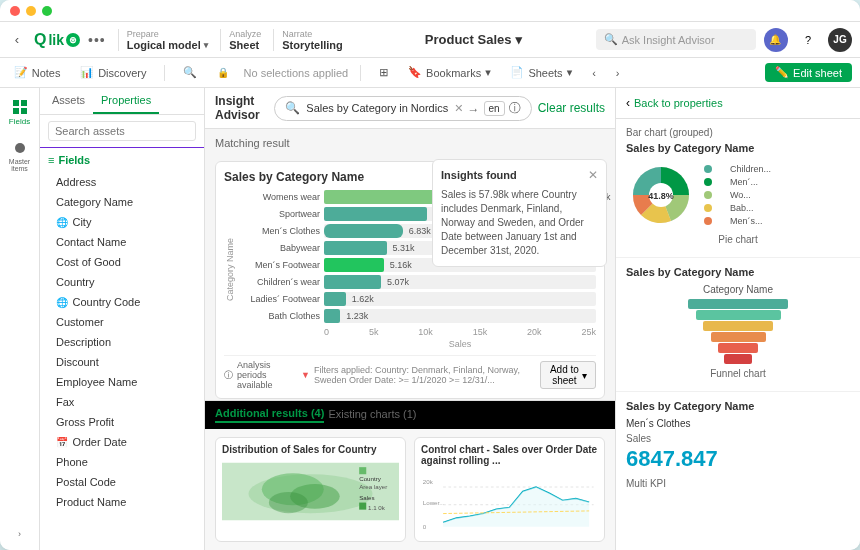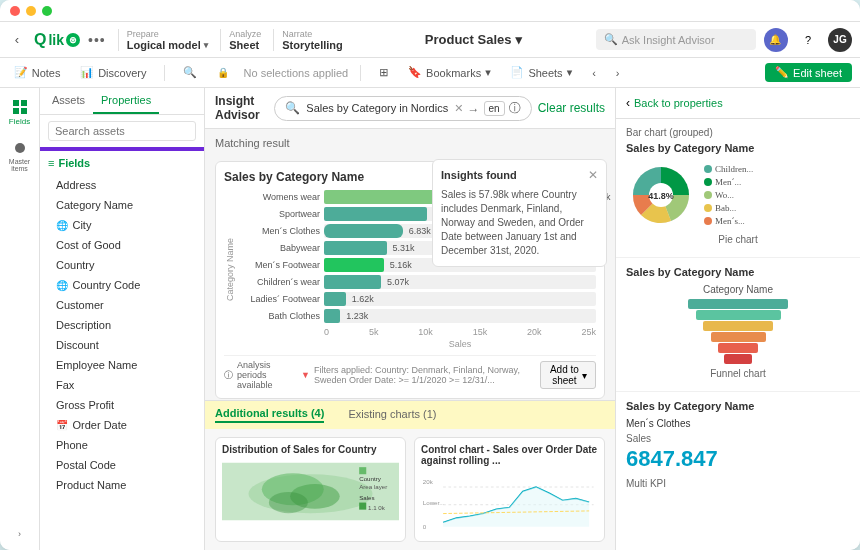--- a/index.html
+++ b/index.html
@@ -129,21 +129,21 @@
       display: flex; border-bottom: 1px solid #e0e0e0;
       padding: 0 4px;
     }
     .assets-tab {
       padding: 6px 8px; font-size: 11px; cursor: pointer;
       color: #666; border-bottom: 2px solid transparent;
     }
     .assets-tab.active { color: #009845; border-bottom-color: #009845; }
     .search-assets {
       padding: 6px 8px;
-      border-bottom: 4px solid #6d28d9;
+      border-bottom: 1px solid #6d28d9;
     }
     .search-assets input {
       width: 100%; border: 1px solid #e0e0e0; border-radius: 3px;
       padding: 3px 6px; font-size: 11px; color: #333; outline: none;
     }
     .fields-header {
       padding: 6px 8px; font-size: 11px; font-weight: 600;
       color: #009845; display: flex; align-items: center; gap: 4px;
     }
     .fields-list { overflow-y: auto; flex: 1; }
@@ -235,22 +235,22 @@
       background: #f5f5f5; border: 1px solid #ccc;
       border-radius: 3px; padding: 2px 8px; font-size: 10px;
       cursor: pointer; display: flex; align-items: center; gap: 2px;
     }
     .insights-header { display: flex; justify-content: space-between; align-items: center; margin-bottom: 6px; }
     .insights-title { font-weight: 600; color: #333; font-size: 11px; }
     .insights-close { cursor: pointer; color: #999; font-size: 12px; }
     .insights-text { font-size: 10px; color: #555; line-height: 1.4; }
     
     .additional-results-bar {
-      background: #fef9c3; border-top: 1px solid #e0e0e0;
-      padding: 6px 10px; display: flex; align-items: center; gap: 24px;
+      background: #000000; border-top: 1px solid #e0e0e0;
+      padding: 6px 10px; display: flex; align-items: center; gap: 4px;
     }
     .add-results-tab {
       font-size: 11px; cursor: pointer; color: #009845;
       border-bottom: 2px solid #009845; padding-bottom: 2px;
       font-weight: 600;
     }
     .existing-charts-tab {
       font-size: 11px; cursor: pointer; color: #666;
       padding-bottom: 2px;
     }
@@ -276,21 +276,21 @@
       padding: 8px 10px; border-bottom: 1px solid #e0e0e0;
       display: flex; align-items: center; gap: 4px;
     }
     .back-link { font-size: 11px; color: #009845; cursor: pointer; display: flex; align-items: center; gap: 3px; }
     .right-chart-section { padding: 8px 10px; border-bottom: 1px solid #f0f0f0; }
     .right-chart-label { font-size: 10px; color: #666; margin-bottom: 4px; }
     .right-chart-title { font-size: 11px; font-weight: 600; color: #333; margin-bottom: 6px; }
     
     .pie-container { display: flex; align-items: center; gap: 8px; }
     .pie-legend { font-size: 9px; color: #555; display: flex; flex-direction: column; gap: 3px; }
-    .legend-item { display: flex; align-items: center; gap: 3px; font-family: Liberation Serif, serif; }
+    .legend-item { display: flex; align-items: center; gap: 18px; }
     .legend-dot { width: 8px; height: 8px; border-radius: 50%; flex-shrink: 0; }
     
     .funnel-container { display: flex; justify-content: center; }
     .funnel { display: flex; flex-direction: column; align-items: center; gap: 1px; }
     .funnel-level { border-radius: 2px; height: 10px; }
     
     .kpi-section { padding: 8px 10px; }
     .kpi-label { font-size: 10px; color: #666; margin-bottom: 2px; }
     .kpi-sublabel { font-size: 10px; color: #333; margin-bottom: 4px; }
     .kpi-value { font-size: 22px; font-weight: 700; color: #00a0c6; }
@@ -426,20 +426,23 @@
           <span>Address</span>
         </div>
         <div class="field-item">
           <span>Category Name</span>
         </div>
         <div class="field-item">
           <span class="field-icon">🌐</span>
           <span>City</span>
         </div>
         <div class="field-item">
+          <span>Contact Name</span>
+        </div>
+        <div class="field-item">
           <span>Cost of Good</span>
         </div>
         <div class="field-item">
           <span>Country</span>
         </div>
         <div class="field-item">
           <span class="field-icon">🌐</span>
           <span>Country Code</span>
         </div>
         <div class="field-item">

